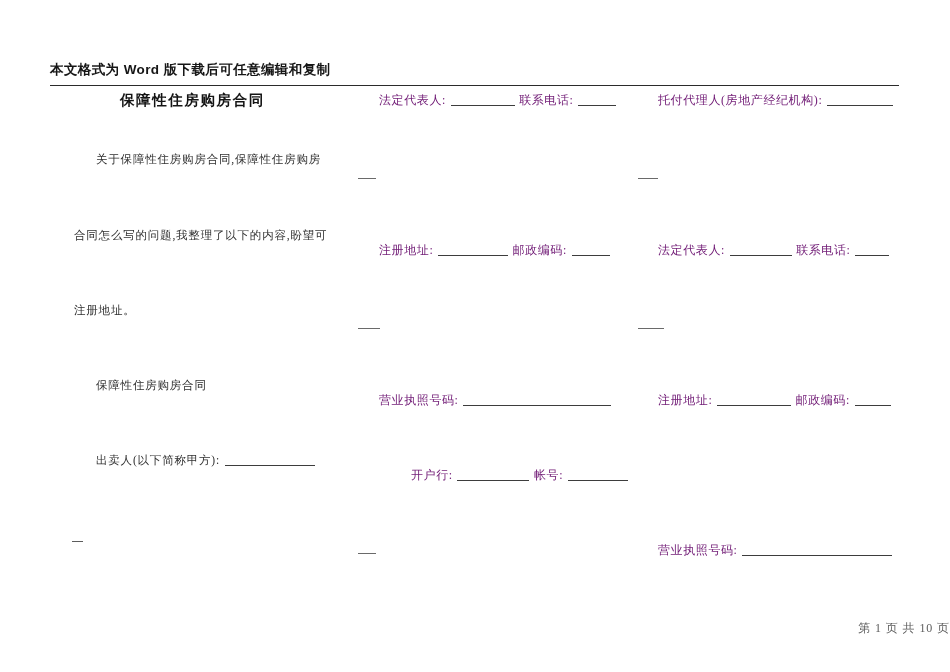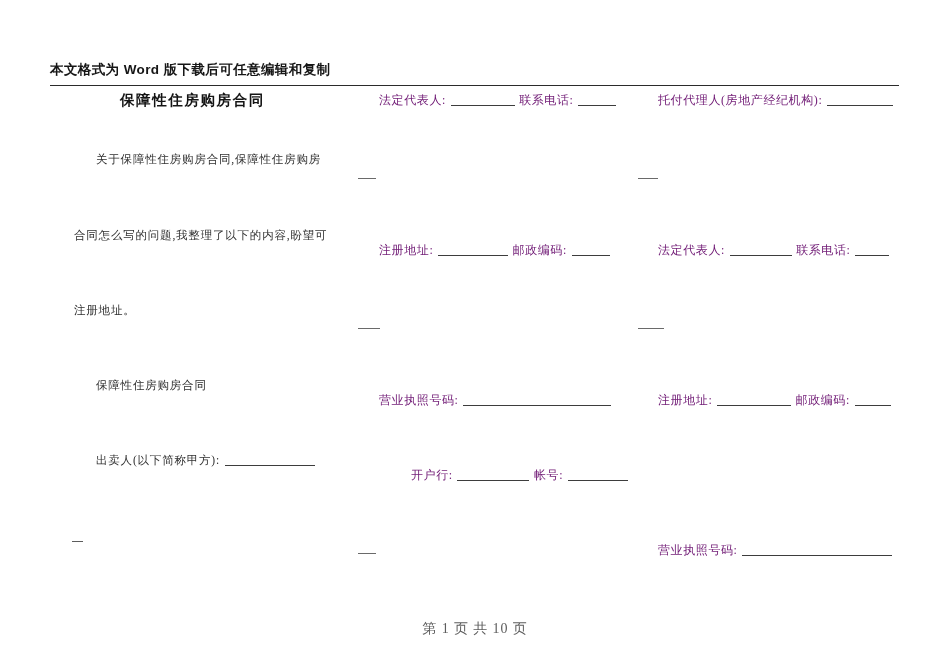--- a/index.html
+++ b/index.html
@@ -79,23 +79,23 @@
     border-bottom: 1.6px solid #5c5c5c;
     height: 0;
   }
 
   
   .page-footer {
     position: absolute;
     left: 0;
     top: 620px;
     width: 950px;
-    text-align: center;
+    text-align: right;
     font-family: "Liberation Serif", "DejaVu Serif", serif;
-    font-size: 14px;
+    font-size: 12px;
     color: #5d5d5d;
     letter-spacing: 0.9px;
   }
 </style>
 </head>
 <body>
 
 <div class="page-header">
   <span class="page-header-text">本文格式为 Word 版下载后可任意编辑和复制</span>
 </div>

